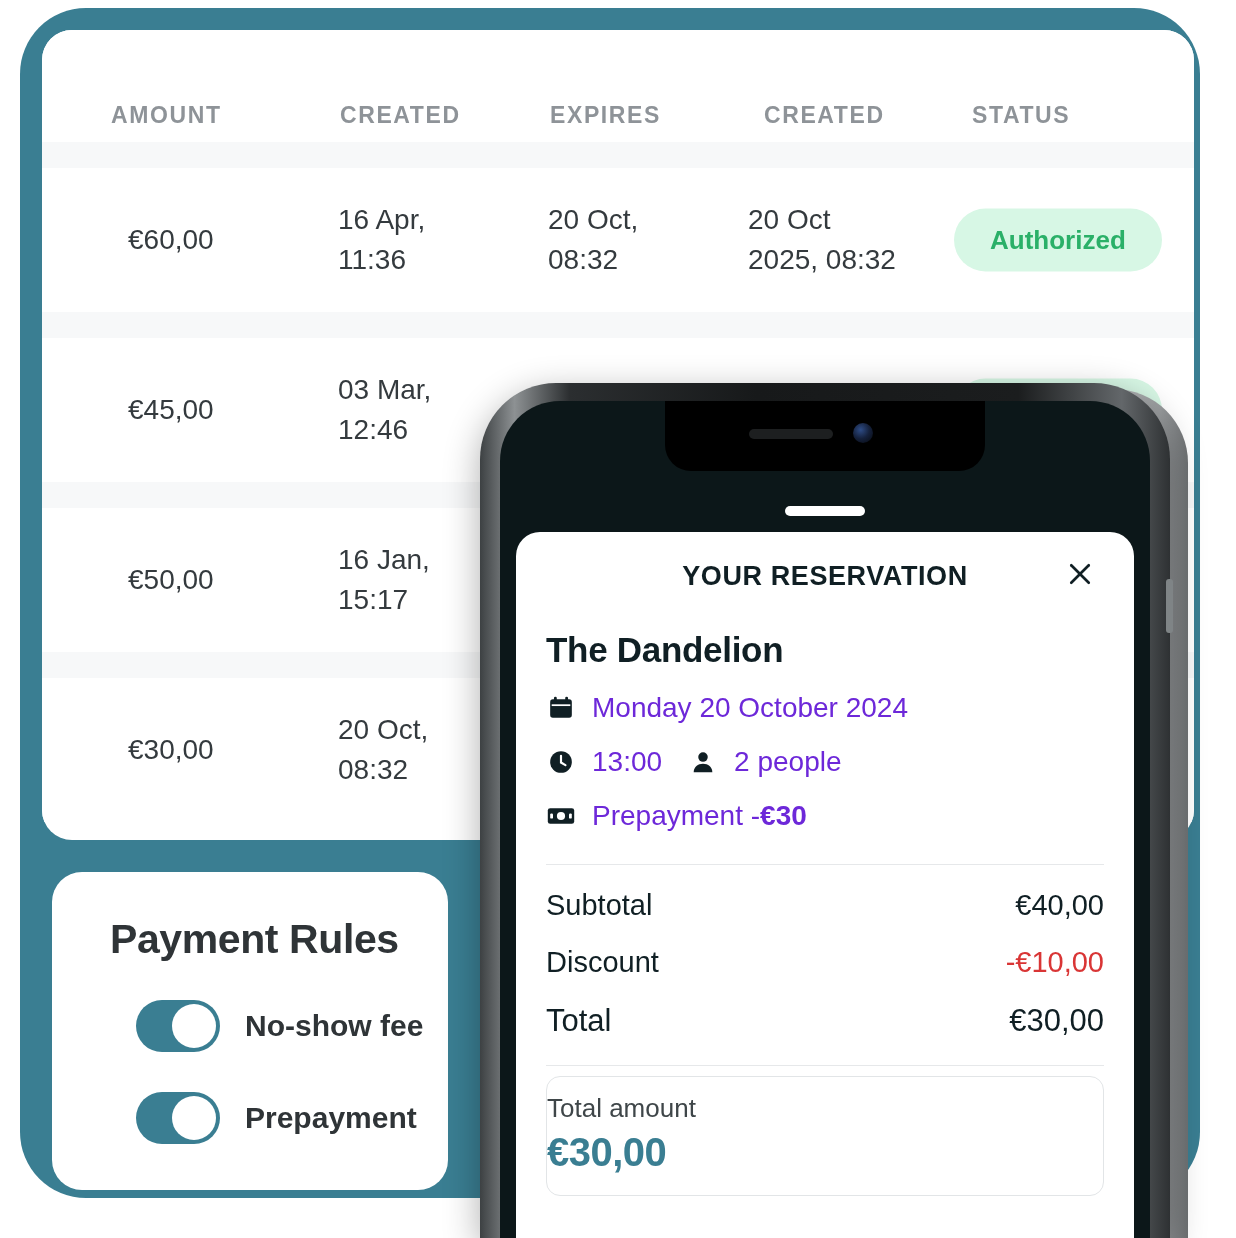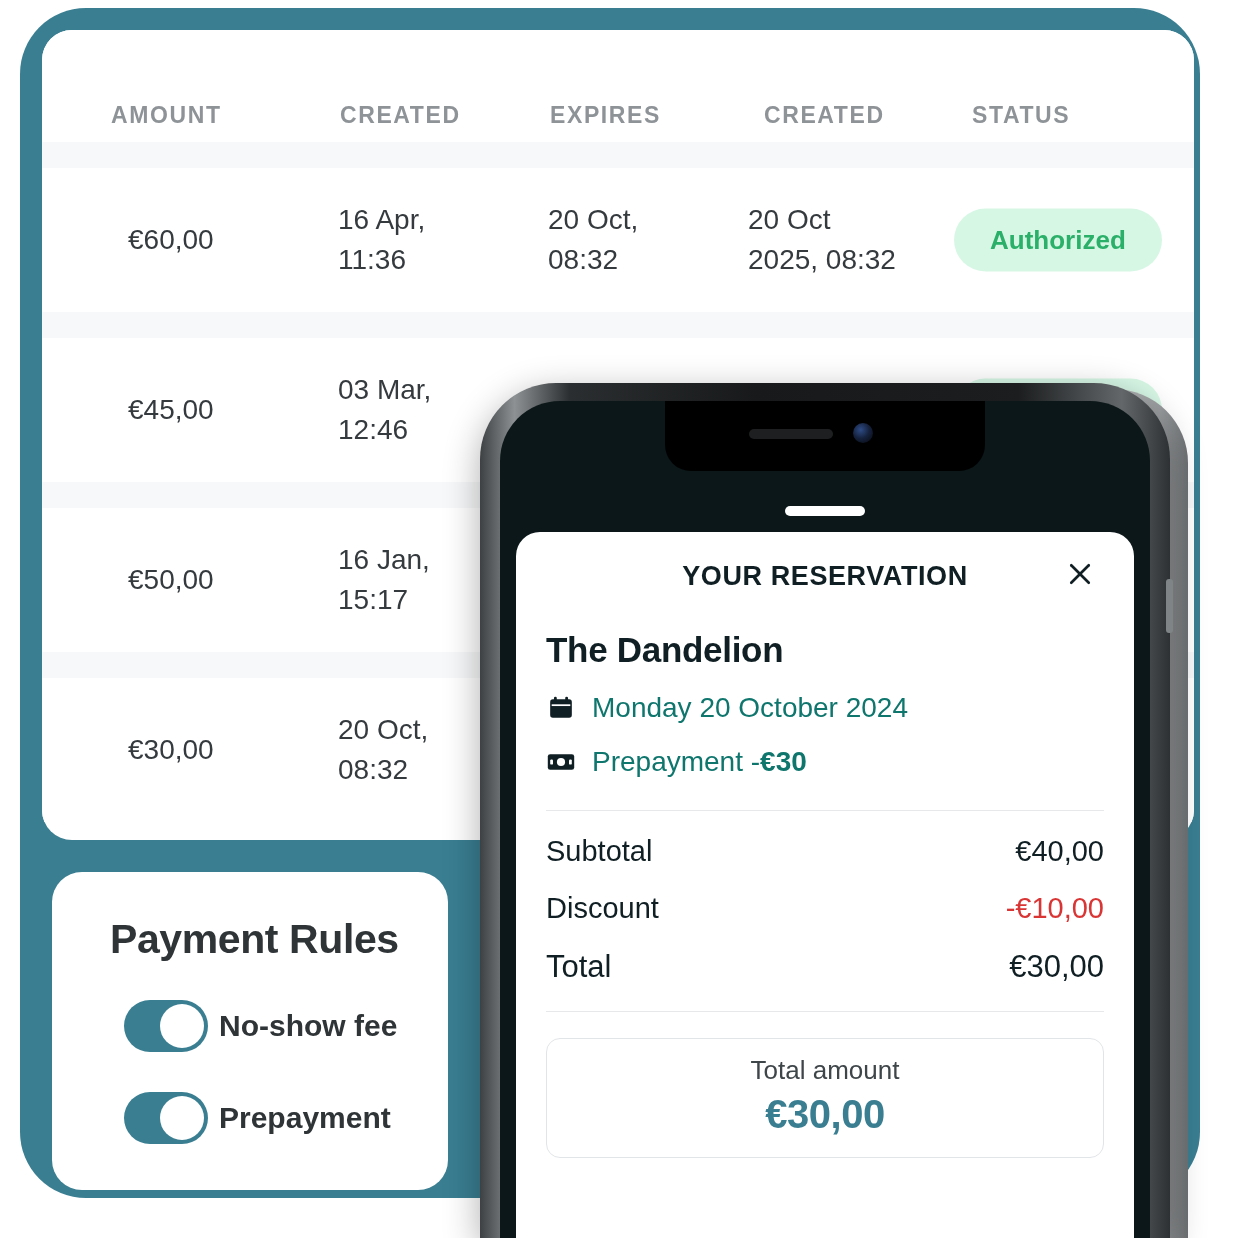--- a/index.html
+++ b/index.html
@@ -125,24 +125,24 @@
     left: 58px;
     top: 44px;
     font-size: 41px;
     font-weight: bold;
     color: #2f3437;
     letter-spacing: -0.4px;
   }
 
   .rule-row {
     position: absolute;
-    left: 72px;
+    left: 84px;
     display: flex;
     align-items: center;
-    gap: 11px;
+    gap: 25px;
   }
   .rule-row.r0 { top: 128px; }
   .rule-row.r1 { top: 220px; }
 
   .toggle {
     position: relative;
     width: 84px;
     height: 52px;
     border-radius: 26px;
     background: #3a7e92;
@@ -291,21 +291,21 @@
 
   .detail-line {
     display: flex;
     align-items: center;
     margin-top: 22px;
     gap: 16px;
   }
   .detail-line.inline { gap: 0; }
   .detail-text {
     font-size: 28px;
-    color: #0f766e;
+    color: #6d28d9;
     white-space: nowrap;
   }
   .ico {
     width: 30px;
     height: 30px;
     flex: none;
     display: flex;
     align-items: center;
     justify-content: center;
   }
@@ -324,25 +324,24 @@
     align-items: baseline;
     margin-top: 24px;
   }
   .price-label { font-size: 29px; color: #101f24; }
   .price-val   { font-size: 29px; color: #101f24; }
   .price-val.neg { color: #d93535; }
   .price-row.total .price-label,
   .price-row.total .price-val { font-weight: normal; font-size: 31px; }
 
   .total-box {
-    margin-top: 26px;
+    margin-top: 10px;
     border: 1px solid #e2e5e7;
     border-radius: 14px;
     padding: 16px 0 20px;
-    text-align: center;
   }
   .total-box-label {
     font-size: 26px;
     color: #3f4649;
   }
   .total-box-amount {
     margin-top: 6px;
     font-size: 40px;
     font-weight: bold;
     color: #3a7e92;
@@ -475,20 +474,39 @@
               <svg width="26" height="26" viewBox="0 0 24 24" fill="#101f24">
                 <rect x="2" y="4" width="20" height="17" rx="2.5"></rect>
                 <rect x="5.5" y="1.5" width="2.6" height="4.5" rx="1.3"></rect>
                 <rect x="15.9" y="1.5" width="2.6" height="4.5" rx="1.3"></rect>
                 <rect x="3.4" y="8.6" width="17.2" height="1.6" fill="#ffffff"></rect>
               </svg>
             </span>
             <span class="detail-text">Monday 20 October 2024</span>
           </div>
 
+          <div class="detail-line inline">
+            <span class="ico">
+              <svg width="26" height="26" viewBox="0 0 24 24" fill="#101f24">
+                <circle cx="12" cy="12" r="10"></circle>
+                <path d="M12 6.3v6.2l4.1 2.4" stroke="#ffffff" stroke-width="2" stroke-linecap="round" fill="none"></path>
+              </svg>
+            </span>
+            <span class="gap-16"></span>
+            <span class="detail-text">13:00</span>
+            <span class="gap-26"></span>
+            <span class="ico">
+              <svg width="26" height="26" viewBox="0 0 24 24" fill="#101f24">
+                <circle cx="12" cy="7.4" r="4.4"></circle>
+                <path d="M3.4 21.5c0-4.9 3.9-7.8 8.6-7.8s8.6 2.9 8.6 7.8z"></path>
+              </svg>
+            </span>
+            <span class="gap-16"></span>
+            <span class="detail-text">2 people</span>
+          </div>
 
           <div class="detail-line inline">
             <span class="ico">
               <svg width="28" height="28" viewBox="0 0 28 22" fill="#101f24">
                 <rect x="0.8" y="3.2" width="26.4" height="15.6" rx="2.4"></rect>
                 <circle cx="14" cy="11" r="4.1" fill="#ffffff"></circle>
                 <rect x="3.2" y="8.4" width="2.8" height="5.2" rx="1.2" fill="#ffffff"></rect>
                 <rect x="22" y="8.4" width="2.8" height="5.2" rx="1.2" fill="#ffffff"></rect>
               </svg>
             </span>

